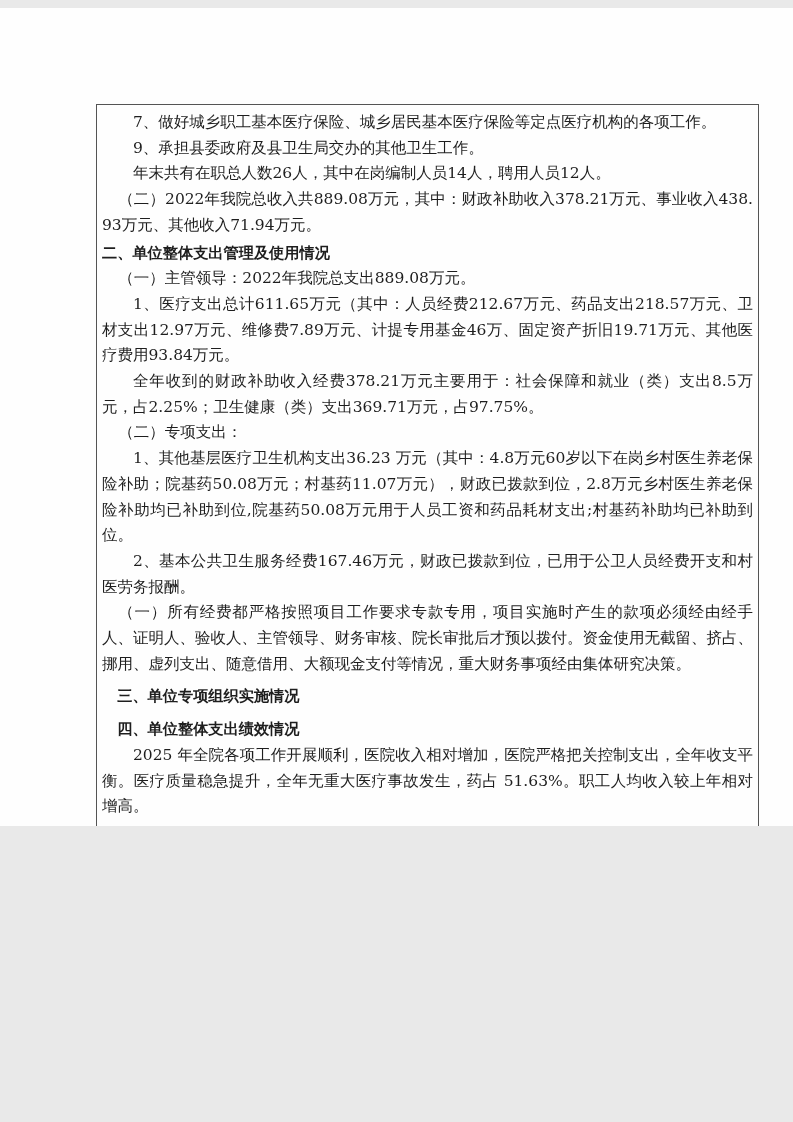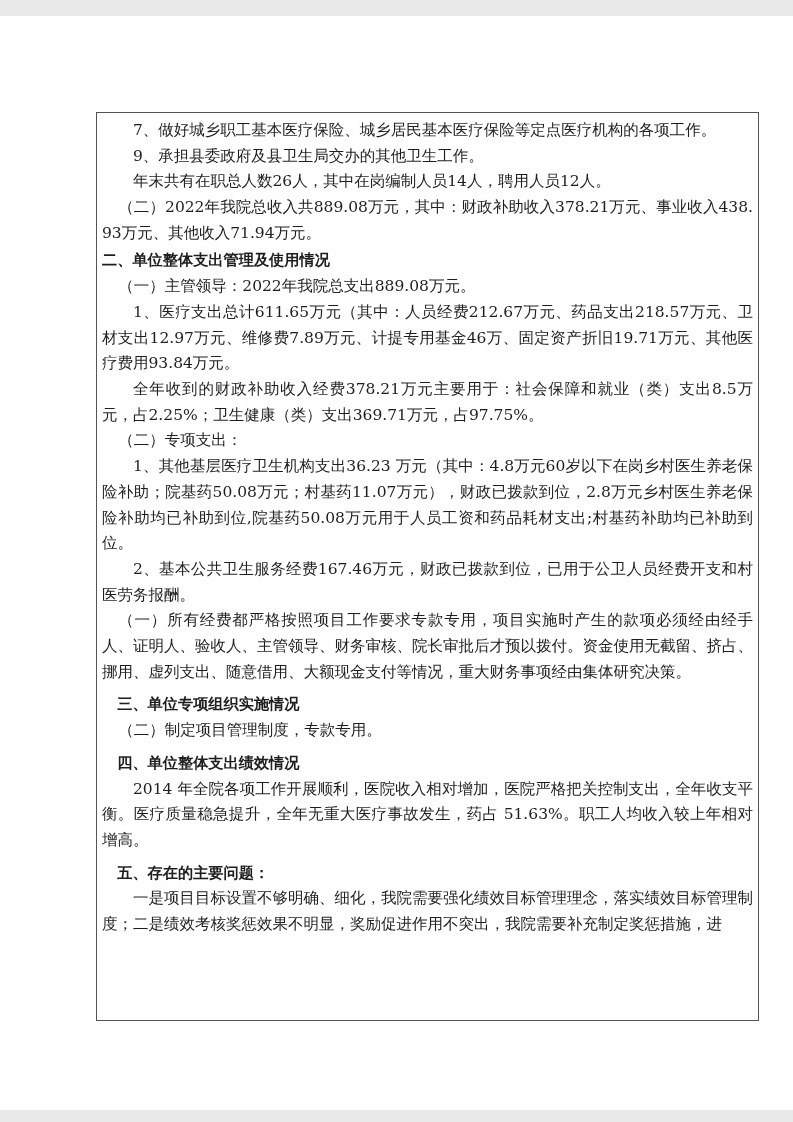--- a/index.html
+++ b/index.html
@@ -3,22 +3,22 @@
 <meta charset="utf-8">
 <style>
   html, body {
     margin: 0;
     padding: 0;
     background: #e9e9e9;
   }
   .sheet {
     position: relative;
     width: 793px;
-    height: 1094px;
-    margin: 16px auto;
+    height: 818px;
+    margin: 8px auto;
     background: #fefefe;
     font-family: "DejaVu Serif", "Liberation Serif", serif;
     color: #1e1e1e;
     overflow: hidden;
   }
   .cell {
     position: absolute;
     left: 96px;
     top: 96px;
     width: 663px;
@@ -46,21 +46,20 @@
     font-family: "DejaVu Sans", "Liberation Sans", sans-serif;
     font-size: 15.2px;
   }
   .para.heading {
     text-indent: 1em;
     margin-top: 7px;
   }
   .para.heading-flush {
     text-indent: 0;
     margin-top: 2px;
-    font-family: Liberation Mono, monospace;
   }
   .pageno {
     position: absolute;
     top: 1042px;
     left: 0;
     width: 100%;
     text-align: center;
     font-size: 15.5px;
     font-family: "DejaVu Sans", "Liberation Sans", sans-serif;
     color: #1e1e1e;
@@ -77,19 +76,18 @@
       <p class="para paren">（二）2022年我院总收入共889.08万元，其中：财政补助收入378.21万元、事业收入438.93万元、其他收入71.94万元。</p>
       <p class="para heading-flush">二、单位整体支出管理及使用情况</p>
       <p class="para paren">（一）主管领导：2022年我院总支出889.08万元。</p>
       <p class="para normal">1、医疗支出总计611.65万元（其中：人员经费212.67万元、药品支出218.57万元、卫材支出12.97万元、维修费7.89万元、计提专用基金46万、固定资产折旧19.71万元、其他医疗费用93.84万元。</p>
       <p class="para normal">全年收到的财政补助收入经费378.21万元主要用于：社会保障和就业（类）支出8.5万元，占2.25%；卫生健康（类）支出369.71万元，占97.75%。</p>
       <p class="para paren">（二）专项支出：</p>
       <p class="para normal">1、其他基层医疗卫生机构支出36.23 万元（其中：4.8万元60岁以下在岗乡村医生养老保险补助；院基药50.08万元；村基药11.07万元），财政已拨款到位，2.8万元乡村医生养老保险补助均已补助到位,院基药50.08万元用于人员工资和药品耗材支出;村基药补助均已补助到位。</p>
       <p class="para normal">2、基本公共卫生服务经费167.46万元，财政已拨款到位，已用于公卫人员经费开支和村医劳务报酬。</p>
       <p class="para paren">（一）所有经费都严格按照项目工作要求专款专用，项目实施时产生的款项必须经由经手人、证明人、验收人、主管领导、财务审核、院长审批后才预以拨付。资金使用无截留、挤占、挪用、虚列支出、随意借用、大额现金支付等情况，重大财务事项经由集体研究决策。</p>
       <p class="para heading">三、单位专项组织实施情况</p>
-      <p class="para paren">（二）制定项目管理制度，专款专用。</p>
       <p class="para heading">四、单位整体支出绩效情况</p>
-      <p class="para normal">2014 年全院各项工作开展顺利，医院收入相对增加，医院严格把关控制支出，全年收支平衡。医疗质量稳急提升，全年无重大医疗事故发生，药占 51.63%。职工人均收入较上年相对增高。</p>
+      <p class="para normal">2025 年全院各项工作开展顺利，医院收入相对增加，医院严格把关控制支出，全年收支平衡。医疗质量稳急提升，全年无重大医疗事故发生，药占 51.63%。职工人均收入较上年相对增高。</p>
       <p class="para heading">五、存在的主要问题：</p>
       <p class="para normal">一是项目目标设置不够明确、细化，我院需要强化绩效目标管理理念，落实绩效目标管理制度；二是绩效考核奖惩效果不明显，奖励促进作用不突出，我院需要补充制定奖惩措施，进</p>
     </div>
 </div>
 
 </body></html>

